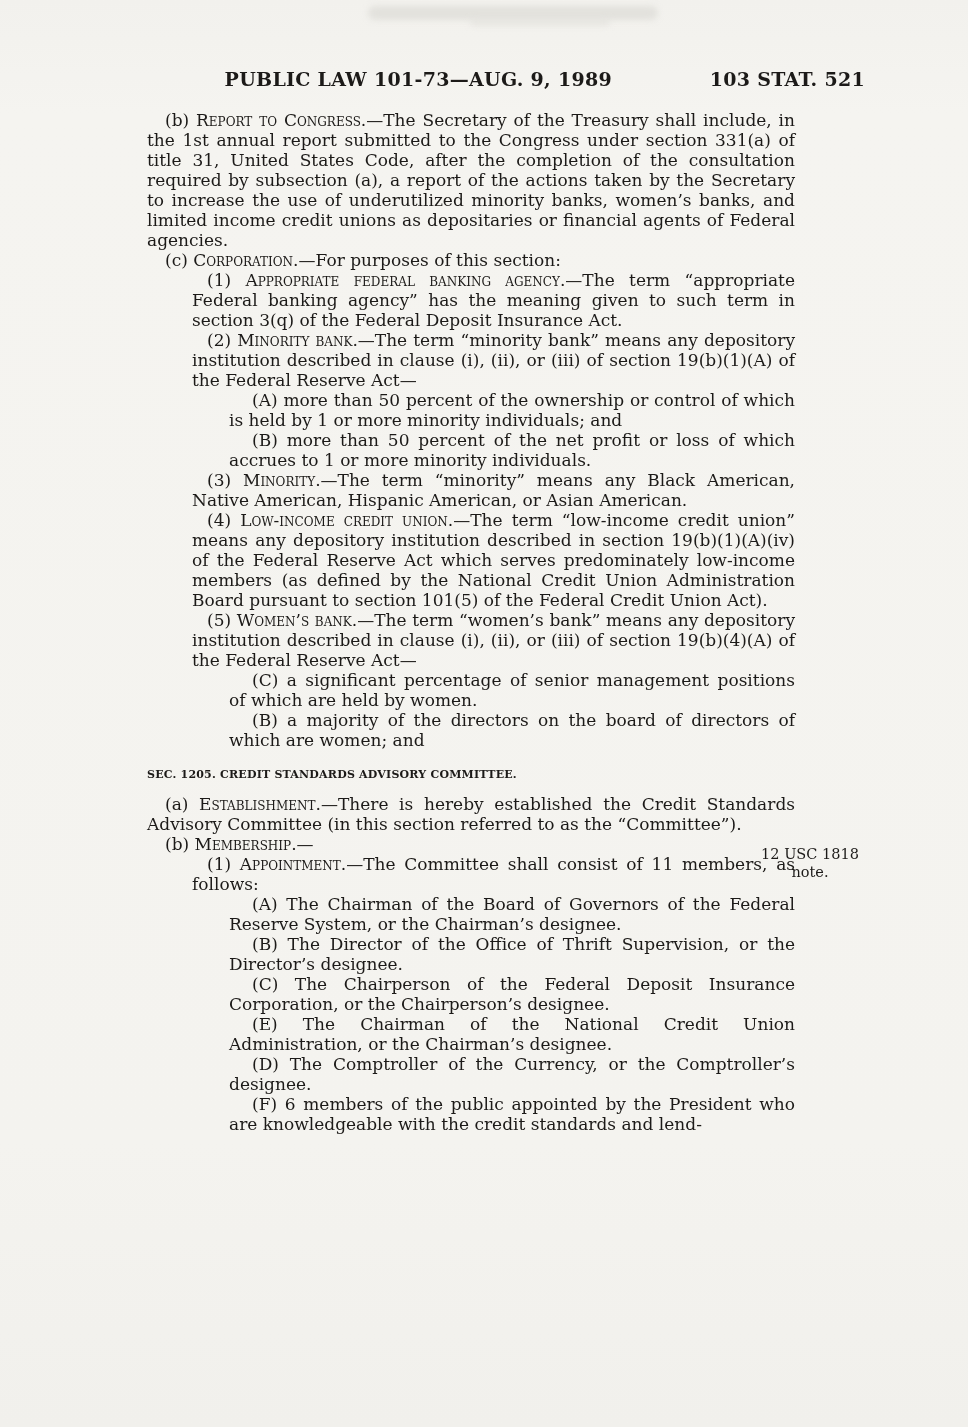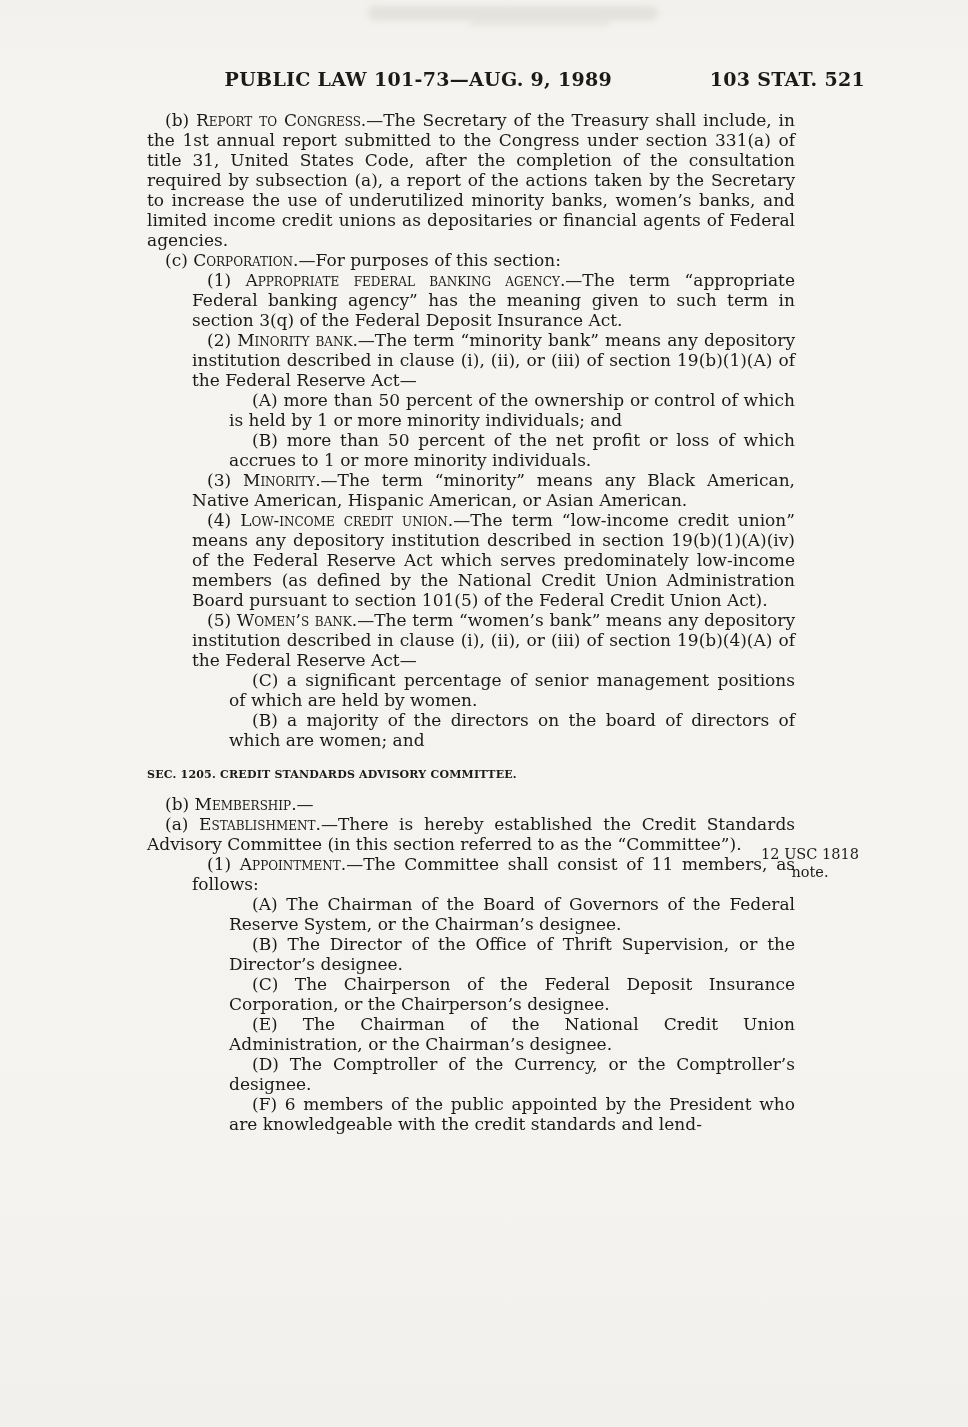--- a/index.html
+++ b/index.html
@@ -117,22 +117,22 @@
         <p class="para level2"><span>(A) </span><span>more than 50 percent of the ownership or control of which is held by 1 or more minority individuals; and</span></p>
         <p class="para level2"><span>(B) </span><span>more than 50 percent of the net profit or loss of which accrues to 1 or more minority individuals.</span></p>
         <p class="para level1"><span>(3) </span><span class="sc">Minority.</span><span>—The term “minority” means any Black American, Native American, Hispanic American, or Asian American.</span></p>
         <p class="para level1"><span>(4) </span><span class="sc">Low-income credit union.</span><span>—The term “low-income credit union” means any depository institution described in section 19(b)(1)(A)(iv) of the Federal Reserve Act which serves predominately low-income members (as defined by the National Credit Union Administration Board pursuant to section 101(5) of the Federal Credit Union Act).</span></p>
         <p class="para level1"><span>(5) </span><span class="sc">Women’s bank.</span><span>—The term “women’s bank” means any depository institution described in clause (i), (ii), or (iii) of section 19(b)(4)(A) of the Federal Reserve Act—</span></p>
         <p class="para level2"><span>(C) </span><span>a significant percentage of senior management positions of which are held by women.</span></p>
         <p class="para level2"><span>(B) </span><span>a majority of the directors on the board of directors of which are women; and</span></p>
       </div>
     <p class="para section-heading">SEC. 1205. CREDIT STANDARDS ADVISORY COMMITTEE.</p>
     <div>
+        <p class="para level0"><span>(a) </span><span class="sc">Establishment.</span><span>—There is hereby established the Credit Standards Advisory Committee (in this section referred to as the “Committee”).</span></p>
         <p class="para level0"><span>(b) </span><span class="sc">Membership.</span><span>—</span></p>
-        <p class="para level0"><span>(a) </span><span class="sc">Establishment.</span><span>—There is hereby established the Credit Standards Advisory Committee (in this section referred to as the “Committee”).</span></p>
         <p class="para level1"><span>(1) </span><span class="sc">Appointment.</span><span>—The Committee shall consist of 11 members, as follows:</span></p>
         <p class="para level2"><span>(A) </span><span>The Chairman of the Board of Governors of the Federal Reserve System, or the Chairman’s designee.</span></p>
         <p class="para level2"><span>(B) </span><span>The Director of the Office of Thrift Supervision, or the Director’s designee.</span></p>
         <p class="para level2"><span>(C) </span><span>The Chairperson of the Federal Deposit Insurance Corporation, or the Chairperson’s designee.</span></p>
         <p class="para level2"><span>(E) </span><span>The Chairman of the National Credit Union Administration, or the Chairman’s designee.</span></p>
         <p class="para level2"><span>(D) </span><span>The Comptroller of the Currency, or the Comptroller’s designee.</span></p>
         <p class="para level2"><span>(F) </span><span>6 members of the public appointed by the President who are knowledgeable with the credit standards and lend-</span></p>
       </div>
   </div>
 

